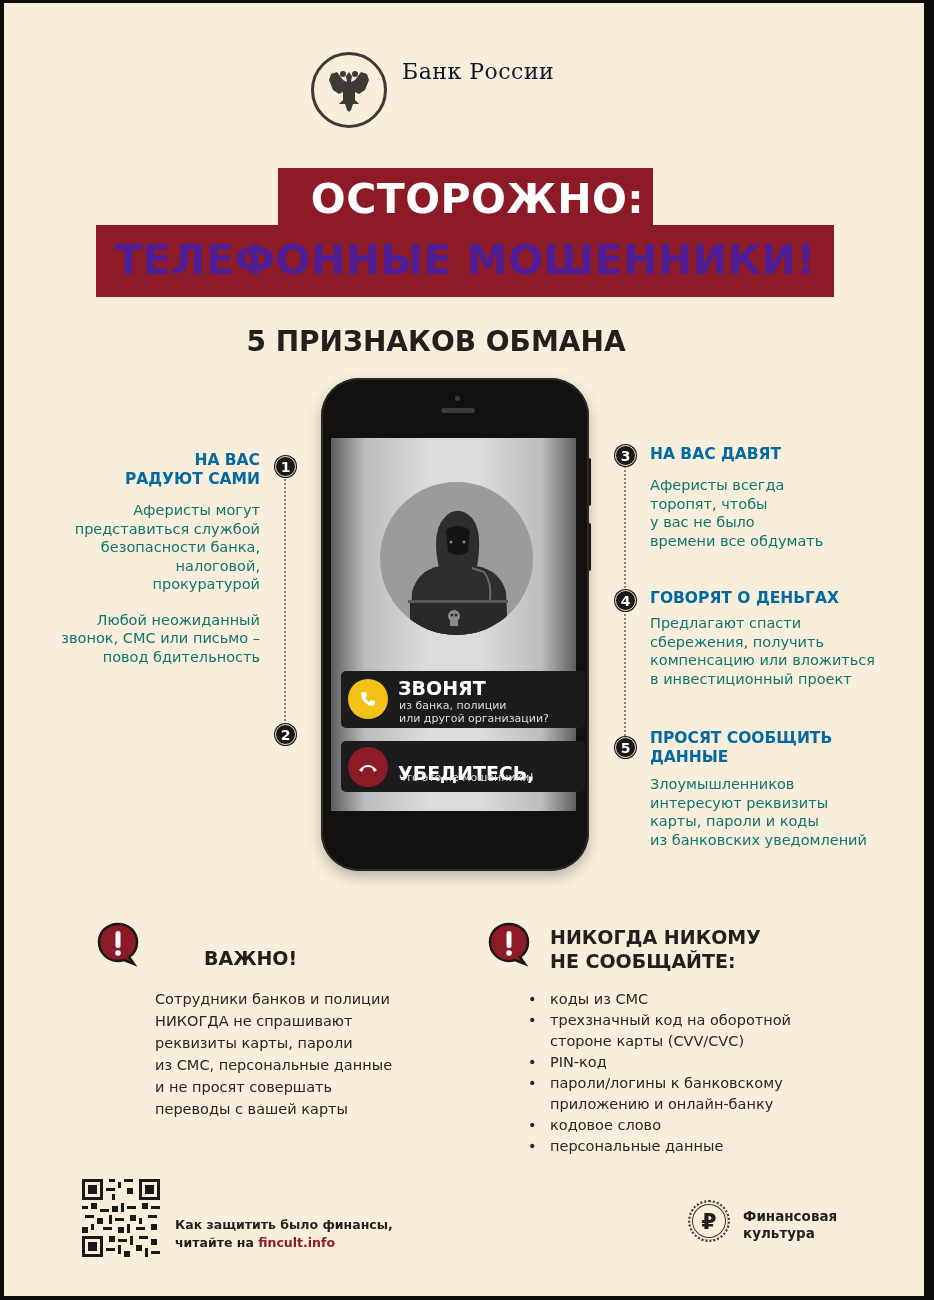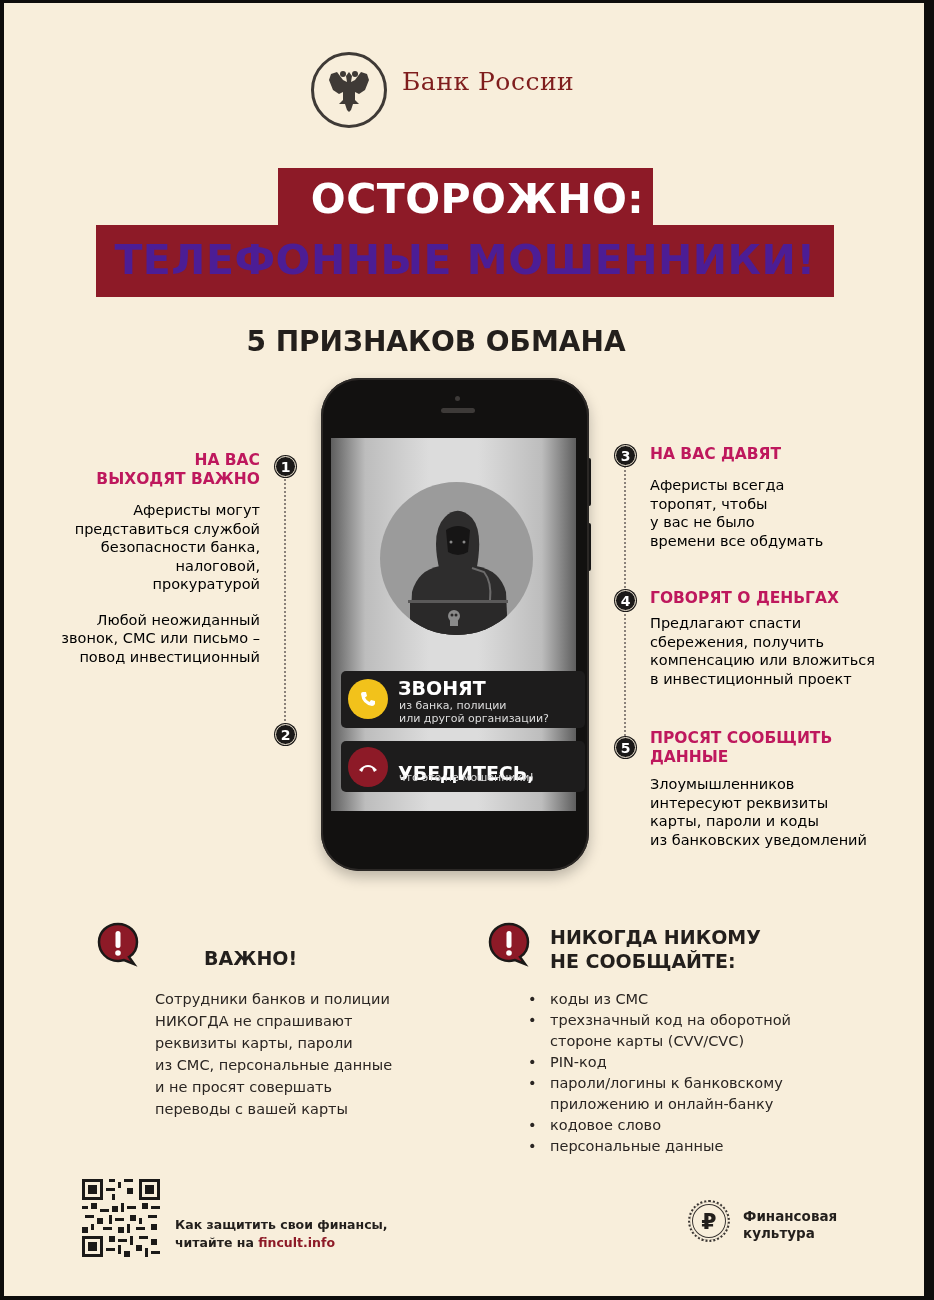--- a/index.html
+++ b/index.html
@@ -3,21 +3,21 @@
 <meta charset="utf-8">
 <style>
   * { margin:0; padding:0; box-sizing:border-box; }
   html, body { width:934px; height:1300px; overflow:hidden; background:#0e0d0c; }
   body { position:relative; font-family:"DejaVu Sans", sans-serif; color:#2a2522; }
   .poster { position:absolute; left:4px; top:3px; width:920px; height:1293px; background:#f8eedb; overflow:hidden; }
   .abs { position:absolute; }
 
   
   .logo-emblem { left:307px; top:49px; width:76px; height:76px; border-radius:50%; border:3px solid #3f3a36; background:#f8eedb; display:flex; align-items:center; justify-content:center; }
-  .logo-text { left:398px; top:64px; font-family:"DejaVu Serif", serif; font-size:25px; color:#7f1d1d; letter-spacing:0.5px; white-space:nowrap; }
+  .logo-text { left:398px; top:56px; font-family:"DejaVu Serif", serif; font-size:22px; color:#0f172a; letter-spacing:0.5px; white-space:nowrap; }
 
   
   .title-top { left:274px; top:165px; width:375px; height:62px; background:#8d1a27; }
   .title-bottom { left:92px; top:222px; width:738px; height:72px; background:#8d1a27; }
   .title-line1 { left:274px; top:172px; width:375px; text-align:center; color:#fff; font-weight:bold; font-size:41px; letter-spacing:0.5px;padding-left:24px; }
   .title-line2 { left:92px; top:233px; width:738px; text-align:center; color:#4c1d95; font-weight:bold; font-size:41px; letter-spacing:0.5px; white-space:nowrap; }
   .subtitle { left:0; top:322px; width:864px; text-align:center; font-weight:bold; font-size:28px; color:#231f1c; }
 
   
   .phone { left:317px; top:375px; width:268px; height:493px; background:#121110; border-radius:38px; box-shadow: 0 6px 14px rgba(0,0,0,0.25), inset 0 0 0 2px #2b2826; }
@@ -28,22 +28,22 @@
   .avatar { left:376px; top:479px; width:153px; height:153px; border-radius:50%; background:#9b9b9b; overflow:hidden; }
   .call-card { left:337px; width:244px; background:#1d1c1c; border-radius:5px; }
   .call-icon { width:40px; height:40px; border-radius:50%; display:flex; align-items:center; justify-content:center; }
   .call-title { color:#fff; font-weight:bold; font-size:19px; white-space:nowrap; }
   .call-sub { color:#ddd; font-size:11px; line-height:14px; white-space:nowrap; }
 
   
   .tl-line { width:0; border-left:2px dotted #8a817a; }
   .tl-dot { width:21px; height:21px; border-radius:50%; background:#1b1918; color:#fff; font-weight:bold; font-size:14px; display:flex; align-items:center; justify-content:center; border:1px solid #f8eedb; box-shadow:0 0 0 1px #1b1918; }
 
-  .sign-title { color:#be185d; font-weight:bold; font-size:15.5px; line-height:19px; }
-  .sign-text { color:#000000; font-size:14.5px; line-height:18.5px; }
+  .sign-title { color:#0369a1; font-weight:bold; font-size:15.5px; line-height:19px; }
+  .sign-text { color:#0f766e; font-size:14.5px; line-height:18.5px; }
   .left-col { text-align:right; }
   .left-col .sign-title, .left-col .sign-text { text-align:right; }
 
   
   .alert-icon { width:46px; height:46px; }
   .important-title { font-weight:bold; font-size:19px; color:#231f1c;margin-left:42px; }
   .important-text { font-size:14.5px; line-height:22px; color:#2a2522; }
   .never-title { font-weight:bold; font-size:19px; line-height:24px; color:#231f1c; }
   .never-list { list-style:none; }
   .never-list li { position:relative; padding-left:24px; font-size:14.5px; line-height:21px; margin-bottom:0; }
@@ -126,31 +126,31 @@
   <div class="abs tl-line" style="left:620px; top:460px; height:285px;"></div>
 
   <div class="abs tl-dot" style="left:271px; top:453px;">1</div>
   <div class="abs tl-dot" style="left:271px; top:721px;">2</div>
   <div class="abs tl-dot" style="left:611px; top:442px;">3</div>
   <div class="abs tl-dot" style="left:611px; top:587px;">4</div>
   <div class="abs tl-dot" style="left:611px; top:734px;">5</div>
 
   <div class="abs left-col" style="right:664px; top:448px; width:240px;">
     <div class="sign-title">НА ВАС</div>
-    <div class="sign-title">ВЫХОДЯТ ВАЖНО</div>
+    <div class="sign-title">РАДУЮТ САМИ</div>
     <div style="height:12px"></div>
     <div class="sign-text">Аферисты могут</div>
     <div class="sign-text">представиться службой</div>
     <div class="sign-text">безопасности банка,</div>
     <div class="sign-text">налоговой,</div>
     <div class="sign-text">прокуратурой</div>
     <div style="height:17px"></div>
     <div class="sign-text">Любой неожиданный</div>
     <div class="sign-text">звонок, СМС или письмо –</div>
-    <div class="sign-text">повод инвестиционный</div>
+    <div class="sign-text">повод бдительность</div>
   </div>
 
 
   <div class="abs" style="left:646px; top:442px; width:260px;">
     <div class="sign-title">НА ВАС ДАВЯТ</div>
     <div style="height:12px"></div>
     <div class="sign-text">Аферисты всегда</div>
     <div class="sign-text">торопят, чтобы</div>
     <div class="sign-text">у вас не было</div>
     <div class="sign-text">времени все обдумать</div>
@@ -260,21 +260,21 @@
         <rect x="8" y="23" width="3" height="1"></rect>
           <rect x="12" y="22" width="1" height="3"></rect>
           <rect x="14" y="24" width="2" height="2"></rect>
           <rect x="18" y="22" width="2" height="2"></rect>
           <rect x="21" y="23" width="1" height="3"></rect>
           <rect x="23" y="24" width="3" height="1"></rect>
       </g>
     </svg>
   </div>
   <div class="abs footer-text">
-    <div>Как защитить свои финансы,</div>
+    <div>Как защитить было финансы,</div>
     <div><span>читайте на </span><span class="footer-link">fincult.info</span></div>
   </div>
 
   <div class="abs fc-logo">₽</div>
   <div class="abs fc-text">
     <div>Финансовая</div>
     <div>культура</div>
   </div>
 
 </div>

